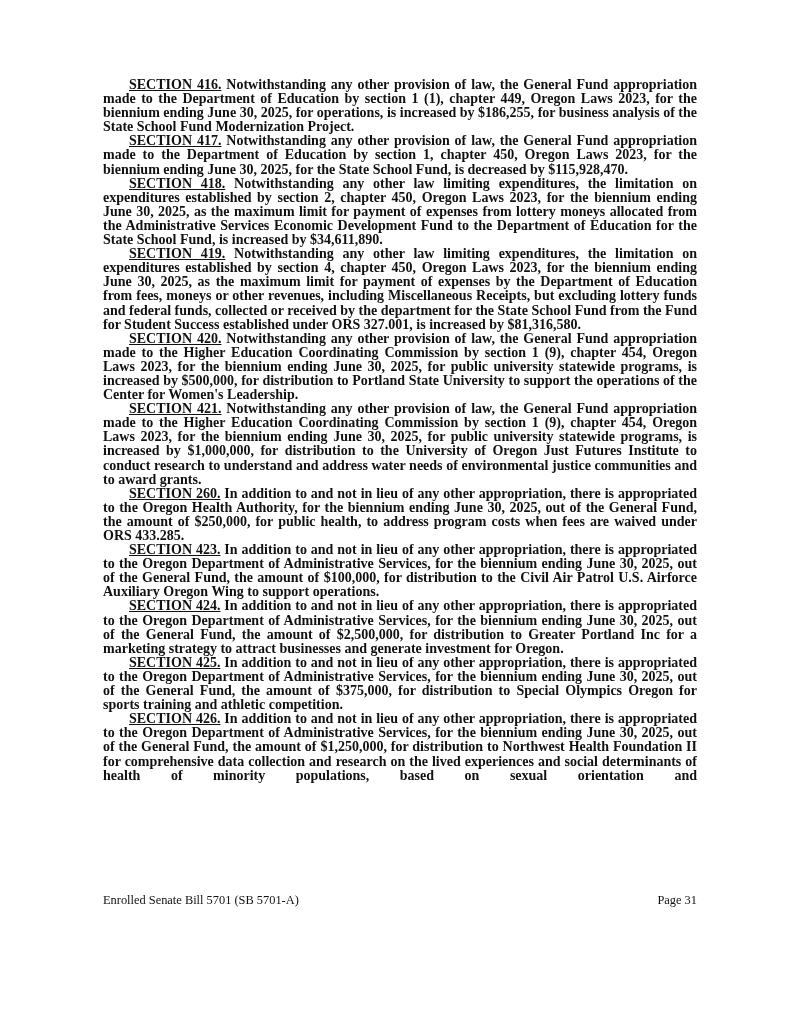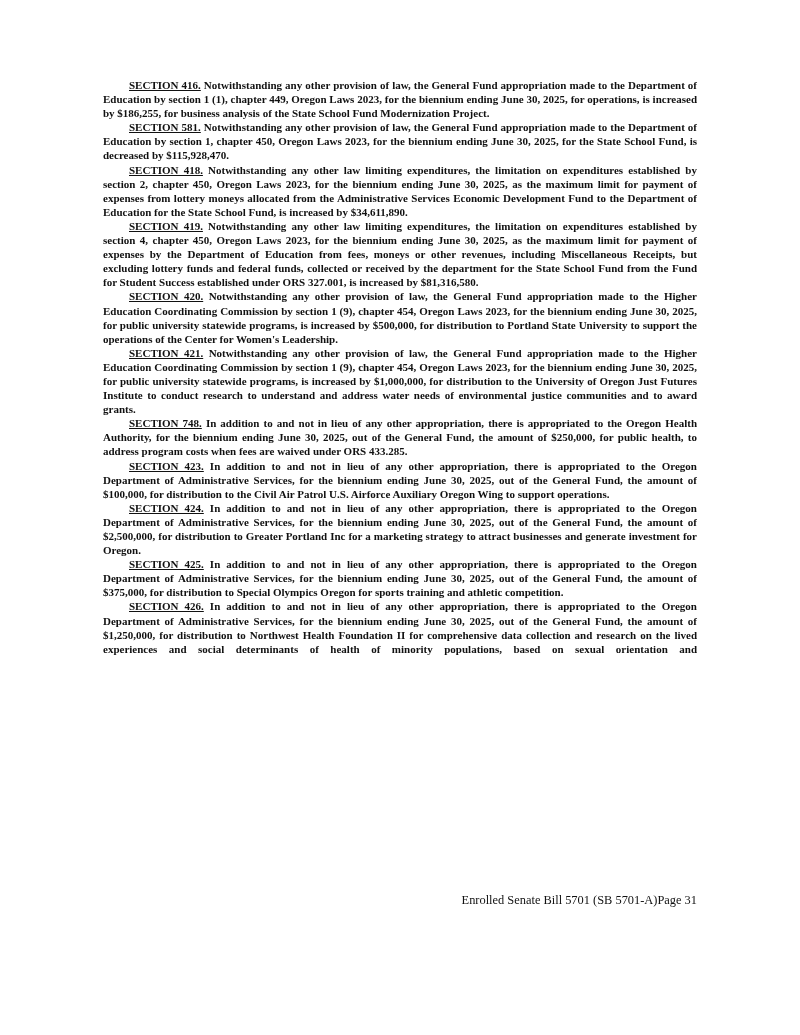--- a/index.html
+++ b/index.html
@@ -14,59 +14,59 @@
     background: #ffffff;
     overflow: hidden;
     font-family: "Liberation Serif", serif;
     color: #111111;
   }
   .content {
     position: absolute;
     left: 103px;
     top: 78px;
     width: 594px;
-    font-size: 11px;
+    font-size: 14px;
     line-height: 14.1px;
     font-weight: bold;
     text-align: justify;
   }
   .section-para {
     margin: 0;
     text-indent: 26px;
   }
   .section-para.continues {
     text-align-last: justify;
   }
   .section-label {
     text-decoration: underline;
   }
   .footer {
     position: absolute;
     left: 103px;
     width: 594px;
     top: 893px;
     display: flex;
-    justify-content: flex-end;
+    justify-content: space-between;
     font-size: 12.4px;
     font-weight: normal;
     color: #111111;
   }
 </style>
 </head>
 <body>
 
 <div class="page">
   <div class="content" id="sections-container">
       <p class="section-para"><span class="section-label">SECTION 416.</span> <span>Notwithstanding any other provision of law, the General Fund appropriation made to the Department of Education by section 1 (1), chapter 449, Oregon Laws 2023, for the biennium ending June 30, 2025, for operations, is increased by $186,255, for business analysis of the State School Fund Modernization Project.</span></p>
-      <p class="section-para"><span class="section-label">SECTION 581.</span> <span>Notwithstanding any other provision of law, the General Fund appropriation made to the Department of Education by section 1, chapter 450, Oregon Laws 2023, for the biennium ending June 30, 2025, for the State School Fund, is decreased by $115,928,470.</span></p>
+      <p class="section-para"><span class="section-label">SECTION 417.</span> <span>Notwithstanding any other provision of law, the General Fund appropriation made to the Department of Education by section 1, chapter 450, Oregon Laws 2023, for the biennium ending June 30, 2025, for the State School Fund, is decreased by $115,928,470.</span></p>
       <p class="section-para"><span class="section-label">SECTION 418.</span> <span>Notwithstanding any other law limiting expenditures, the limitation on expenditures established by section 2, chapter 450, Oregon Laws 2023, for the biennium ending June 30, 2025, as the maximum limit for payment of expenses from lottery moneys allocated from the Administrative Services Economic Development Fund to the Department of Education for the State School Fund, is increased by $34,611,890.</span></p>
       <p class="section-para"><span class="section-label">SECTION 419.</span> <span>Notwithstanding any other law limiting expenditures, the limitation on expenditures established by section 4, chapter 450, Oregon Laws 2023, for the biennium ending June 30, 2025, as the maximum limit for payment of expenses by the Department of Education from fees, moneys or other revenues, including Miscellaneous Receipts, but excluding lottery funds and federal funds, collected or received by the department for the State School Fund from the Fund for Student Success established under ORS 327.001, is increased by $81,316,580.</span></p>
       <p class="section-para"><span class="section-label">SECTION 420.</span> <span>Notwithstanding any other provision of law, the General Fund appropriation made to the Higher Education Coordinating Commission by section 1 (9), chapter 454, Oregon Laws 2023, for the biennium ending June 30, 2025, for public university statewide programs, is increased by $500,000, for distribution to Portland State University to support the operations of the Center for Women's Leadership.</span></p>
       <p class="section-para"><span class="section-label">SECTION 421.</span> <span>Notwithstanding any other provision of law, the General Fund appropriation made to the Higher Education Coordinating Commission by section 1 (9), chapter 454, Oregon Laws 2023, for the biennium ending June 30, 2025, for public university statewide programs, is increased by $1,000,000, for distribution to the University of Oregon Just Futures Institute to conduct research to understand and address water needs of environmental justice communities and to award grants.</span></p>
-      <p class="section-para"><span class="section-label">SECTION 748.</span> <span>In addition to and not in lieu of any other appropriation, there is appropriated to the Oregon Health Authority, for the biennium ending June 30, 2025, out of the General Fund, the amount of $250,000, for public health, to address program costs when fees are waived under ORS 433.285.</span></p>
+      <p class="section-para"><span class="section-label">SECTION 260.</span> <span>In addition to and not in lieu of any other appropriation, there is appropriated to the Oregon Health Authority, for the biennium ending June 30, 2025, out of the General Fund, the amount of $250,000, for public health, to address program costs when fees are waived under ORS 433.285.</span></p>
       <p class="section-para"><span class="section-label">SECTION 423.</span> <span>In addition to and not in lieu of any other appropriation, there is appropriated to the Oregon Department of Administrative Services, for the biennium ending June 30, 2025, out of the General Fund, the amount of $100,000, for distribution to the Civil Air Patrol U.S. Airforce Auxiliary Oregon Wing to support operations.</span></p>
       <p class="section-para"><span class="section-label">SECTION 424.</span> <span>In addition to and not in lieu of any other appropriation, there is appropriated to the Oregon Department of Administrative Services, for the biennium ending June 30, 2025, out of the General Fund, the amount of $2,500,000, for distribution to Greater Portland Inc for a marketing strategy to attract businesses and generate investment for Oregon.</span></p>
       <p class="section-para"><span class="section-label">SECTION 425.</span> <span>In addition to and not in lieu of any other appropriation, there is appropriated to the Oregon Department of Administrative Services, for the biennium ending June 30, 2025, out of the General Fund, the amount of $375,000, for distribution to Special Olympics Oregon for sports training and athletic competition.</span></p>
       <p class="section-para continues"><span class="section-label">SECTION 426.</span> <span>In addition to and not in lieu of any other appropriation, there is appropriated to the Oregon Department of Administrative Services, for the biennium ending June 30, 2025, out of the General Fund, the amount of $1,250,000, for distribution to Northwest Health Foundation II for comprehensive data collection and research on the lived experiences and social determinants of health of minority populations, based on sexual orientation and</span></p>
     </div>
   <div class="footer">
     <span>Enrolled Senate Bill 5701 (SB 5701-A)</span>
     <span>Page 31</span>
   </div>
 </div>

